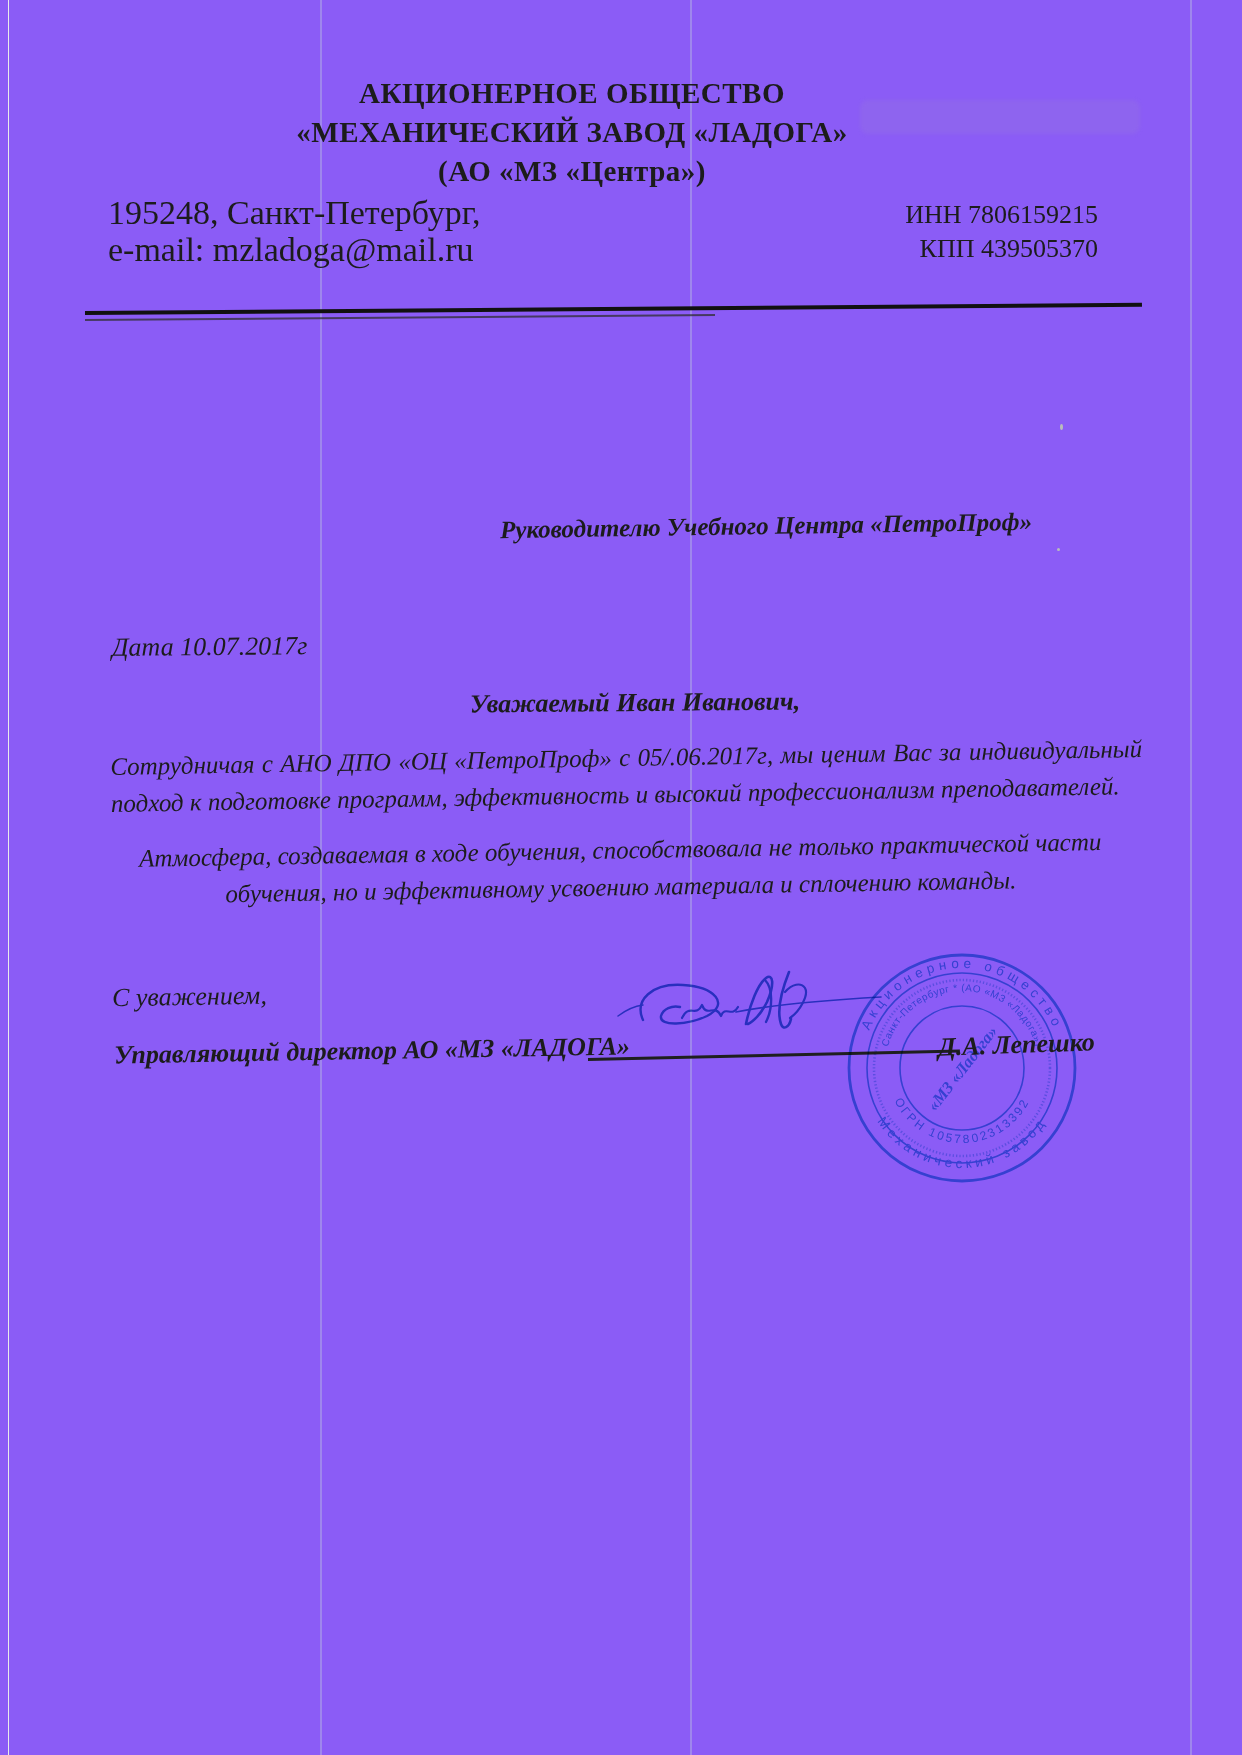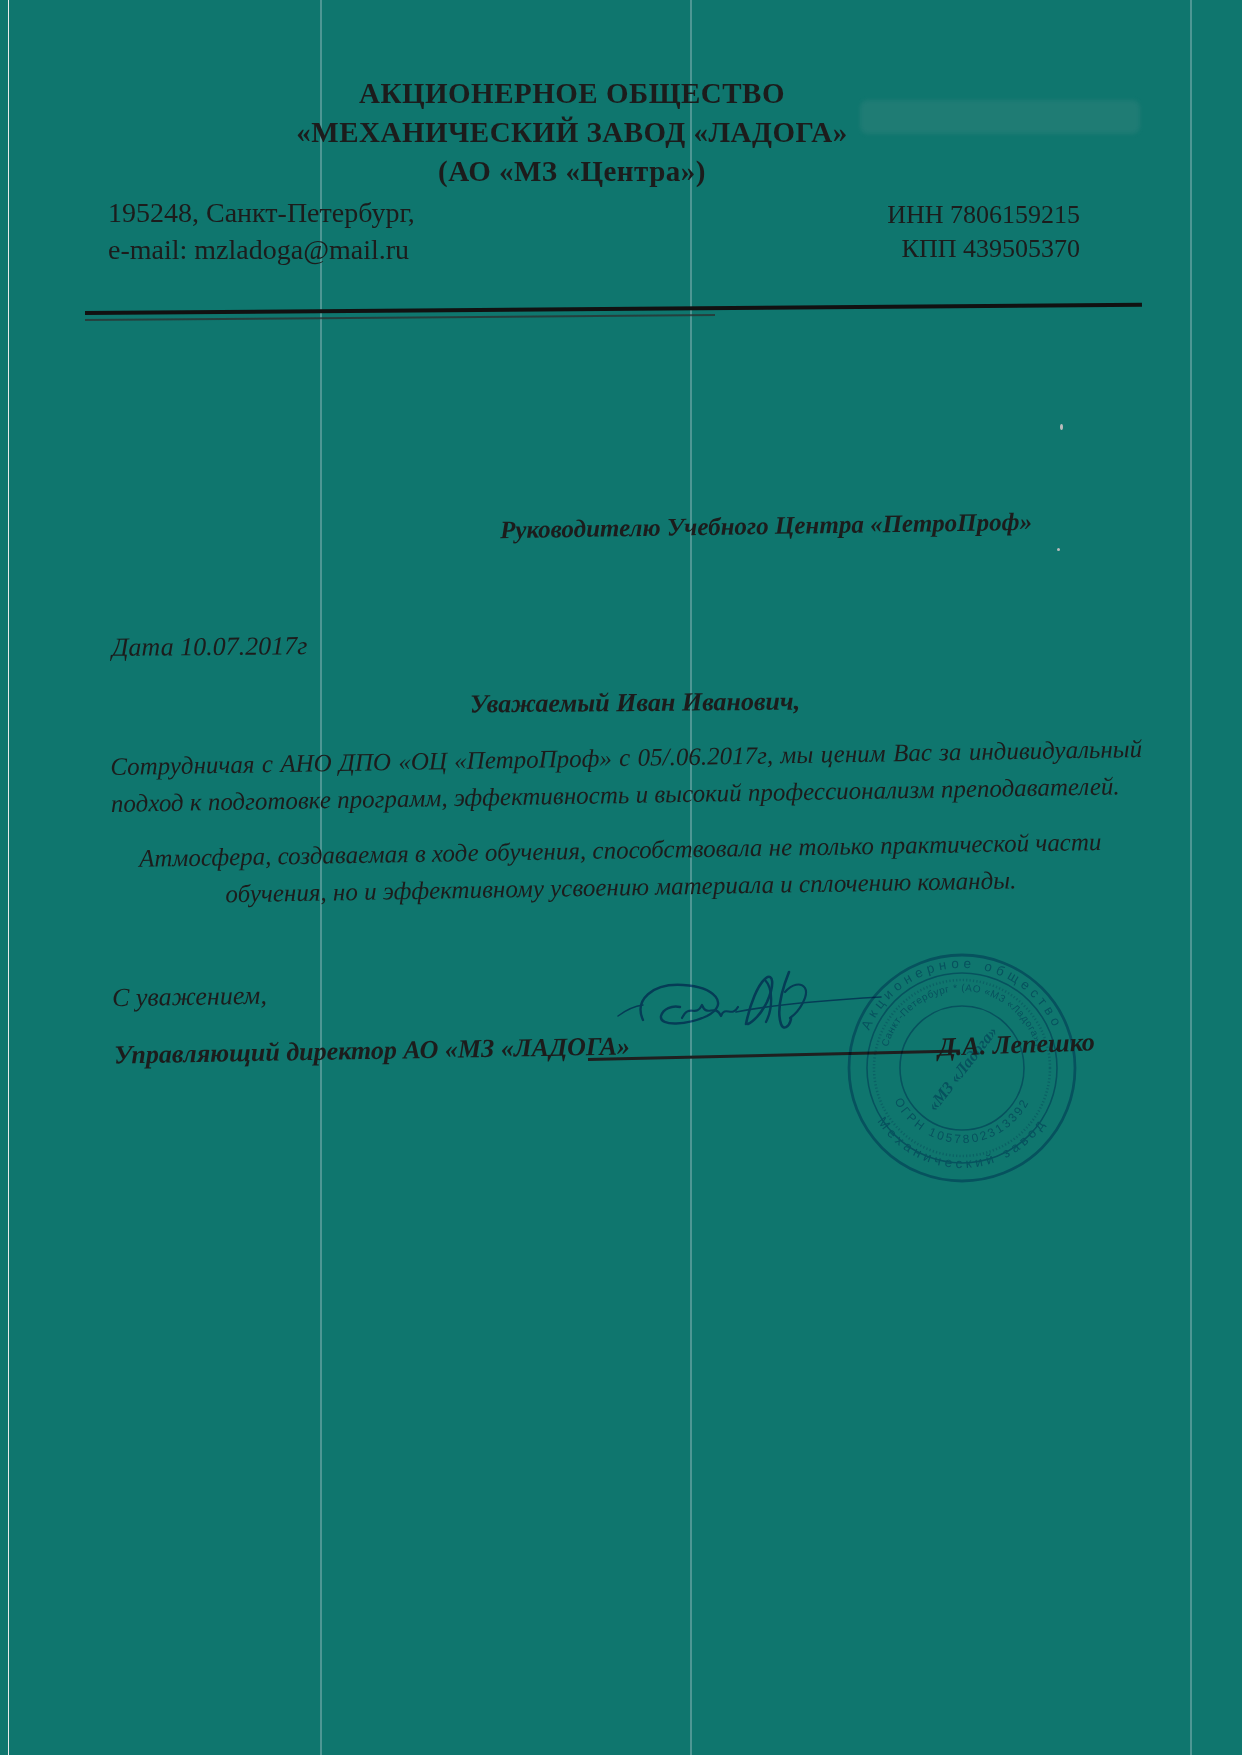--- a/index.html
+++ b/index.html
@@ -1,42 +1,42 @@
 <!DOCTYPE html>
 <html lang="ru"><head>
 <meta charset="utf-8">
 <style>
   html,body{margin:0;padding:0;background:#888;}
   .page{
     position:relative;
     width:1242px;height:1755px;
     margin:0 auto;
-    background:#0f766e;
+    background:#8b5cf6;
     overflow:hidden;
     font-family:"Liberation Serif", serif;
     color:#1c1c1c;
   }
   .abs{position:absolute;}
   
   .streak{position:absolute;top:0;bottom:0;width:2px;background:rgba(198,214,222,0.35);}
   .edge-line{position:absolute;left:8px;top:0;bottom:0;width:1px;background:#e9ebeb;}
   .smear{position:absolute;background:rgba(175,175,175,0.10);border-radius:8px;filter:blur(2px);}
 
   .title-block{
     left:0;top:74px;width:1144px;
     text-align:center;
     font-weight:bold;font-size:29px;line-height:39px;
     letter-spacing:0.5px;
   }
   .addr-block{
     left:108px;top:194px;
-    font-size:28px;line-height:37px;
+    font-size:34px;line-height:37px;
   }
   .req-block{
-    top:198px;right:162px;
+    top:198px;right:144px;
     text-align:right;
     font-size:26px;line-height:34px;
   }
   .rule-main{
     left:85px;top:311px;width:1057px;height:4px;
     background:#111;
     transform:rotate(-0.45deg);transform-origin:left center;
   }
   .rule-echo{
     left:85px;top:319px;width:630px;height:2px;

